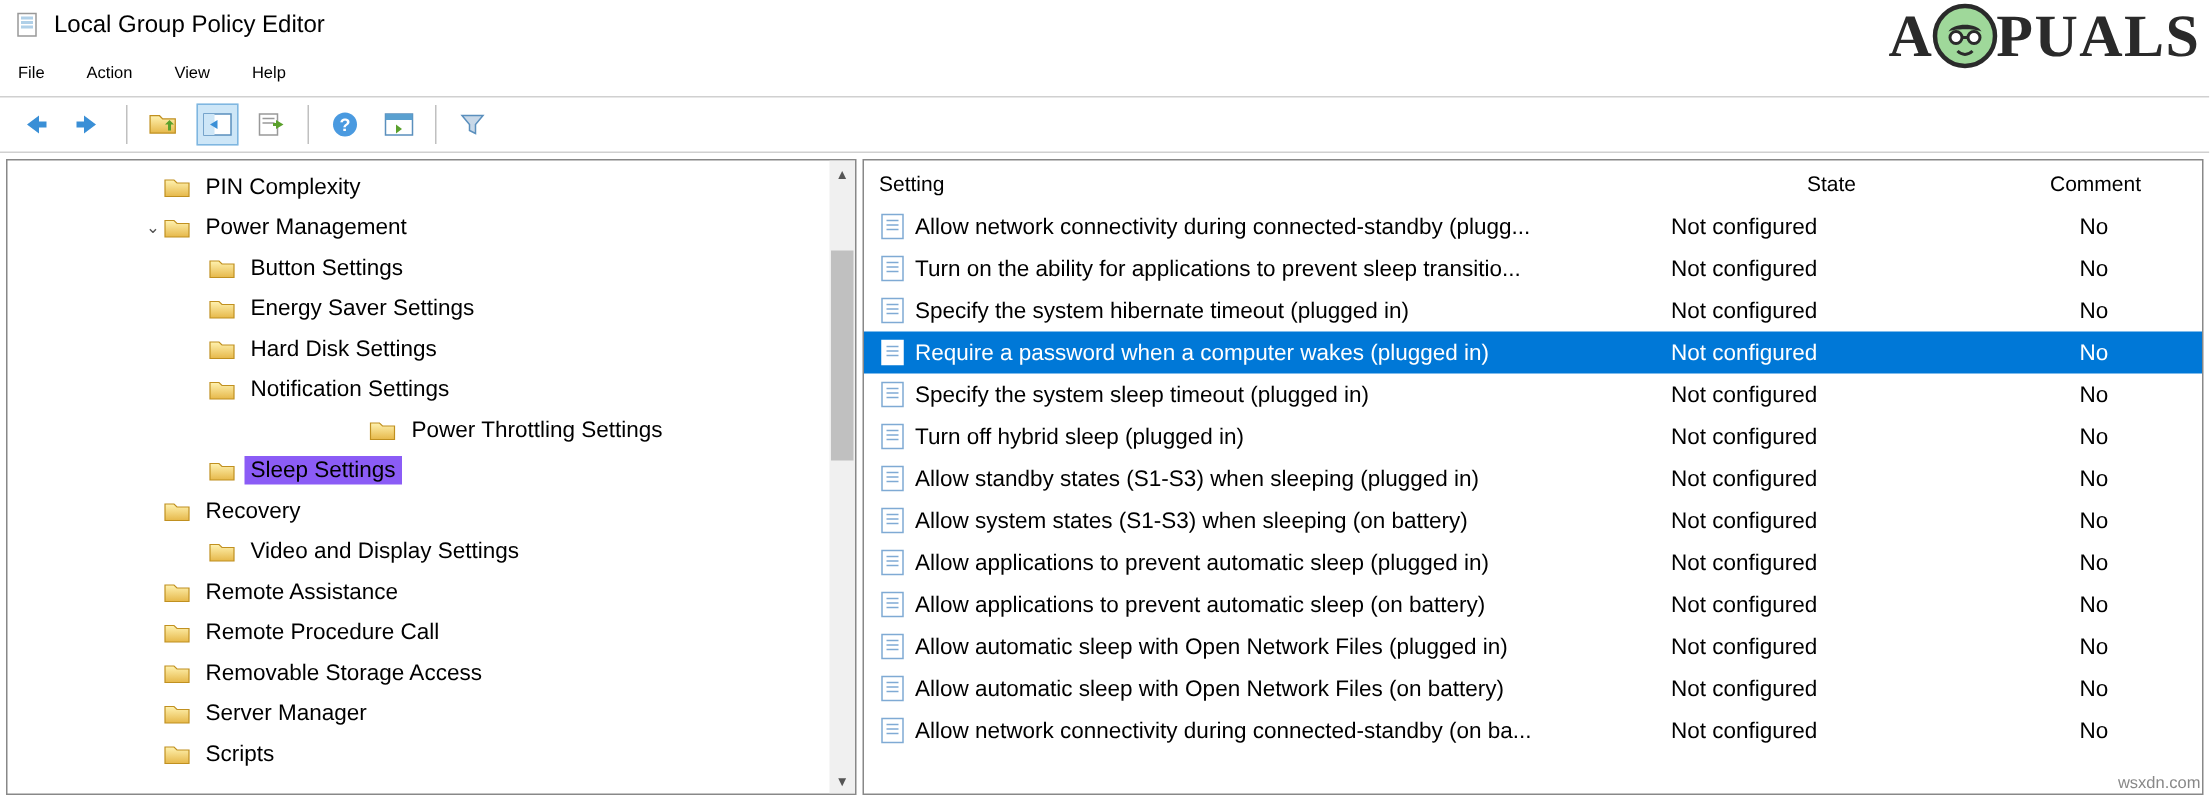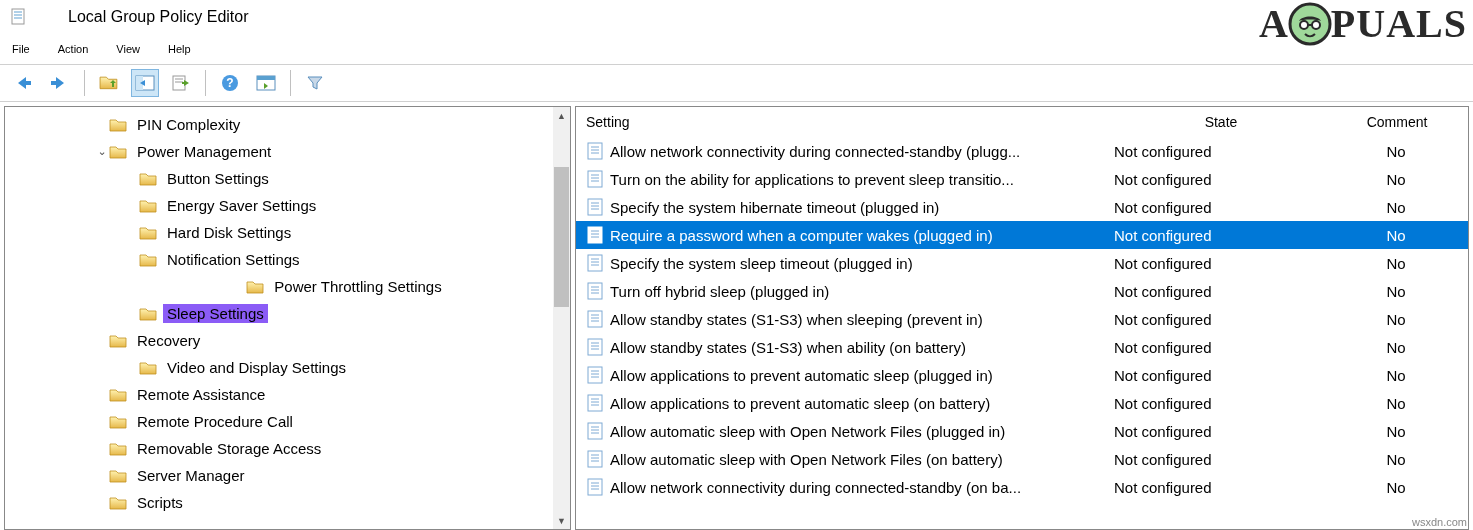--- a/index.html
+++ b/index.html
@@ -1,18 +1,18 @@
 <!DOCTYPE html>
 <html><head>
 <meta charset="utf-8">
 <style>
   * { box-sizing: border-box; }
   html, body { margin:0; padding:0; font-family: "Segoe UI", Tahoma, sans-serif; font-size:15px; color:#000; background:#fff; }
   .window { width:1473px; height:530px; position:relative; overflow:hidden; background:#fff; }
-  .titlebar { height:34px; display:flex; align-items:center; padding:0 10px; border-bottom:0;gap:32px; }
+  .titlebar { height:34px; display:flex; align-items:center; padding:0 10px; border-bottom:0; }
   .titlebar .app-icon { width:18px; height:18px; margin-right:8px; }
   .titlebar .title { font-size:16px; }
   .menubar { height:30px; display:flex; align-items:center; padding:0 12px; gap:28px; font-size:11px; }
   .menubar span { cursor:default; }
   .toolbar { height:38px; border-top:1px solid #d0d0d0; border-bottom:1px solid #d0d0d0; display:flex; align-items:center; padding:0 6px; background:#fff; }
   .toolbar .btn { width:28px; height:28px; margin:0 4px; display:flex; align-items:center; justify-content:center; border:1px solid transparent; }
   .toolbar .btn.active { background:#cde6f7; border:1px solid #7fb6e0; }
   .toolbar .sep { width:1px; height:26px; background:#c0c0c0; margin:0 6px; }
   .content { position:absolute; top:102px; left:0; right:0; bottom:0; display:flex; }
   .tree-pane { width:567px; border:1px solid #888; margin:4px 2px 0 4px; position:relative; overflow:hidden; }
@@ -322,29 +322,29 @@
               <use href="#policy"></use>
             </svg>
             <div class="c-setting">Turn off hybrid sleep (plugged in)</div>
             <div class="c-state">Not configured</div>
             <div class="c-comment">No</div>
           </div>
           <div class="row">
             <svg class="policy-icon" viewBox="0 0 18 18">
               <use href="#policy"></use>
             </svg>
-            <div class="c-setting">Allow standby states (S1-S3) when sleeping (prevent in)</div>
-            <div class="c-state">Not configured</div>
-            <div class="c-comment">No</div>
-          </div>
-          <div class="row">
-            <svg class="policy-icon" viewBox="0 0 18 18">
-              <use href="#policy"></use>
-            </svg>
-            <div class="c-setting">Allow standby states (S1-S3) when ability (on battery)</div>
+            <div class="c-setting">Allow standby states (S1-S3) when sleeping (plugged in)</div>
+            <div class="c-state">Not configured</div>
+            <div class="c-comment">No</div>
+          </div>
+          <div class="row">
+            <svg class="policy-icon" viewBox="0 0 18 18">
+              <use href="#policy"></use>
+            </svg>
+            <div class="c-setting">Allow system states (S1-S3) when sleeping (on battery)</div>
             <div class="c-state">Not configured</div>
             <div class="c-comment">No</div>
           </div>
           <div class="row">
             <svg class="policy-icon" viewBox="0 0 18 18">
               <use href="#policy"></use>
             </svg>
             <div class="c-setting">Allow applications to prevent automatic sleep (plugged in)</div>
             <div class="c-state">Not configured</div>
             <div class="c-comment">No</div>

